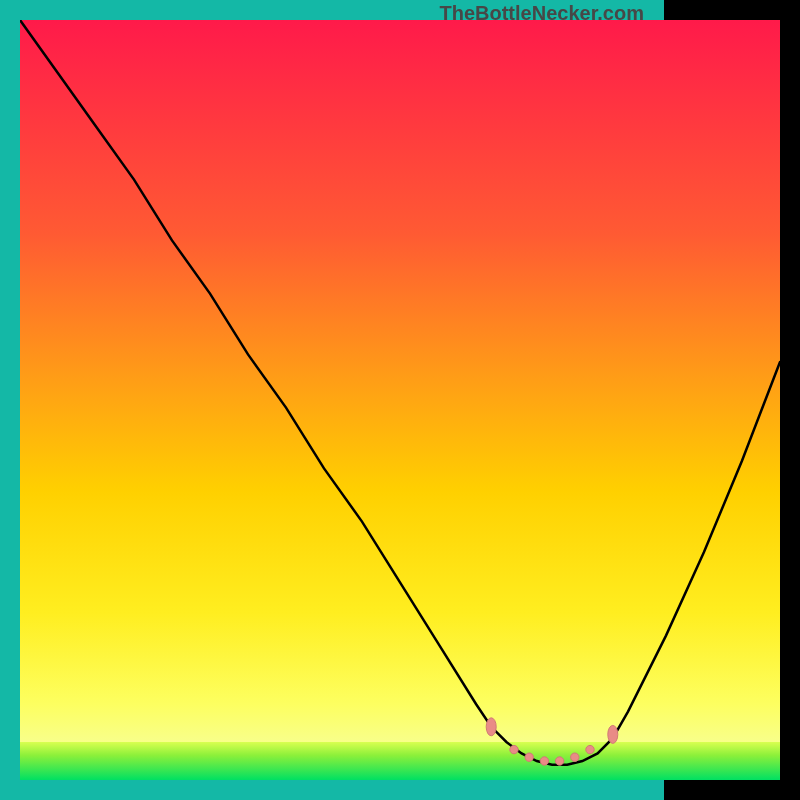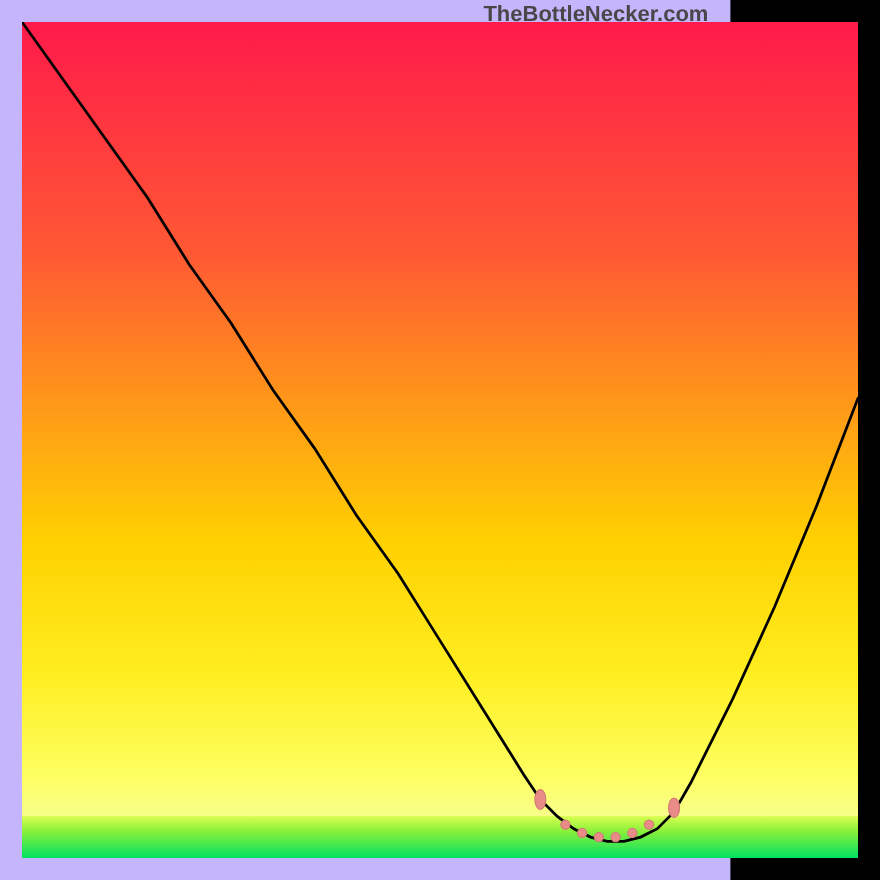--- a/index.html
+++ b/index.html
@@ -1,16 +1,16 @@
 <!DOCTYPE html>
 <html><head>
 <meta charset="utf-8">
 <style>
   html,body{margin:0;padding:0;width:800px;height:800px;overflow:hidden;background:#000;font-family:Arial,Helvetica,sans-serif}
-  .frame{position:relative;width:664px;height:800px;background:#c4b5fd}
+  .frame{position:relative;width:664px;height:800px;background:#14b8a6}
   .plot-area{position:absolute;left:20px;top:20px;width:760px;height:760px}
   .wm{position:absolute;top:2px;right:20px;color:#474747;font-size:20px;font-weight:bold;z-index:5}
   svg{position:absolute;left:0;top:0}
 </style>
 </head>
 <body>
 
 <div class="frame">
   <div class="wm">TheBottleNecker.com</div>
   <div class="plot-area">

